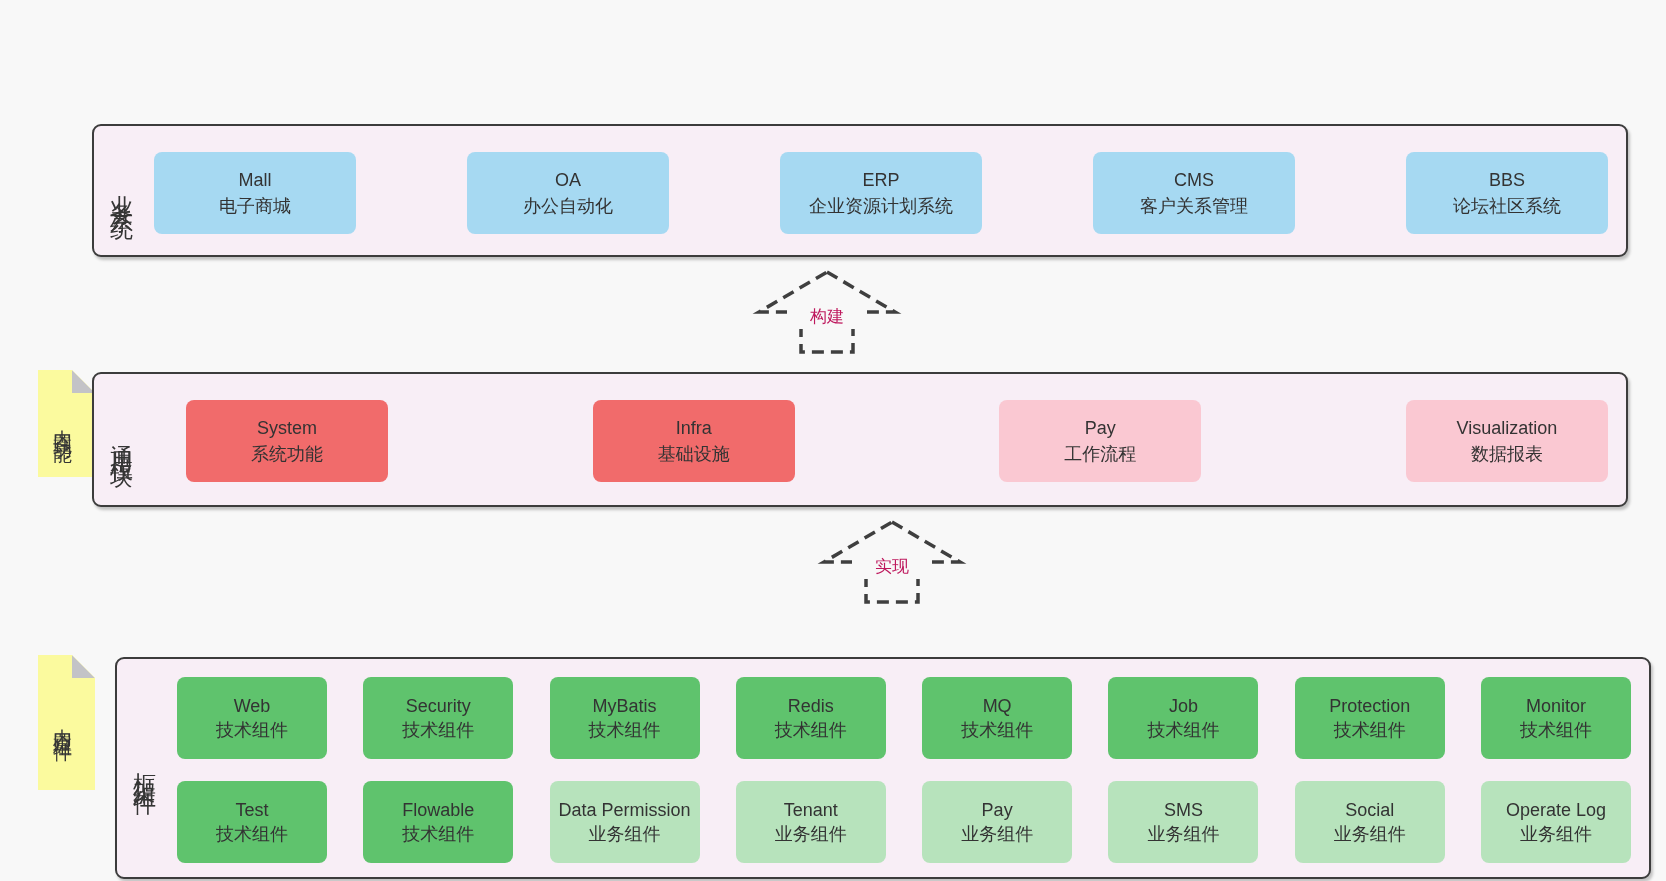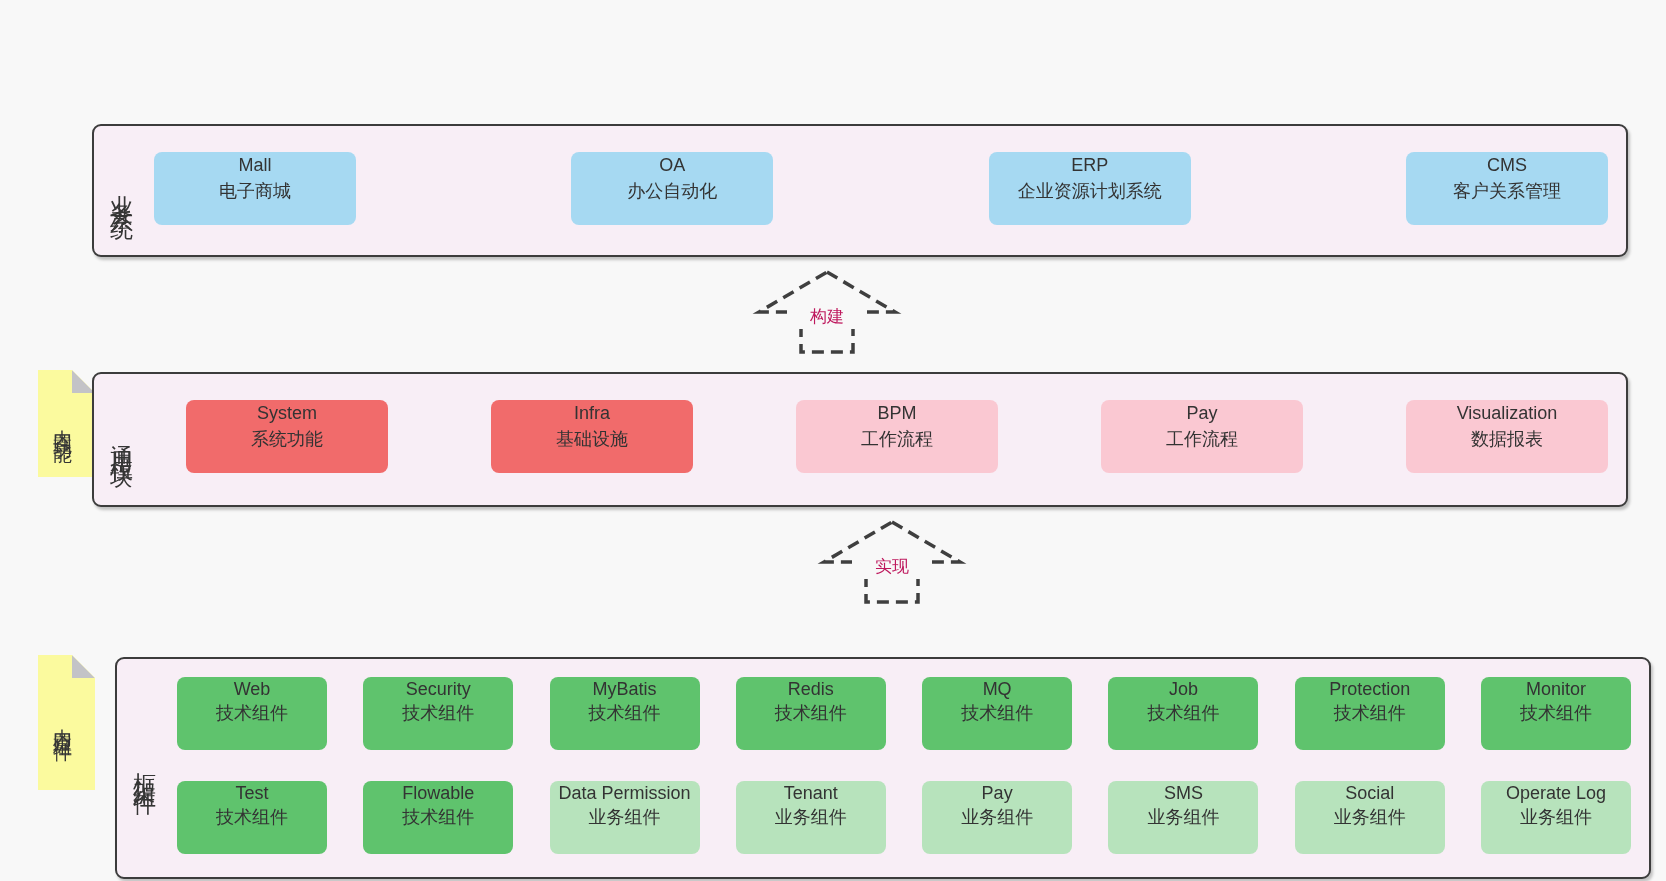--- a/index.html
+++ b/index.html
@@ -13,21 +13,21 @@
   .stage{position:relative;width:1666px;height:881px;background:var(--page-bg);overflow:hidden;}
 
   .band{position:absolute;left:92px;width:1536px;background:var(--panel-bg);
         border:2px solid var(--panel-border);border-radius:9px;box-sizing:border-box;
         box-shadow:2px 3px 3px rgba(0,0,0,0.22);z-index:2;}
   .band-label{position:absolute;left:13px;top:50%;transform:translateY(-50%);
         writing-mode:vertical-rl;text-orientation:upright;letter-spacing:7px;
         font-size:23px;color:#353535;white-space:nowrap;}
   .row{position:absolute;left:60px;right:18px;display:flex;justify-content:space-between;}
 
-  .bx{height:73px;border-radius:8px;display:flex;flex-direction:column;justify-content:flex-start;
+  .bx{height:82px;border-radius:8px;display:flex;flex-direction:column;justify-content:center;
       align-items:center;text-align:center;font-size:18px;line-height:26px;color:#333;}
   .w6 .bx{width:202px;}
   .w8 .bx{width:150px;line-height:24px;}
   .blue{background:var(--box-blue);}
   .red{background:var(--box-red);}
   .pink{background:var(--box-pink);}
   .green{background:var(--box-green);}
   .green-light{background:var(--box-green-light);}
 
   .sticky{position:absolute;left:38px;width:57px;background:var(--sticky);z-index:1;
@@ -69,42 +69,42 @@
         <div>办公自动化</div>
       </div>
       <div class="bx blue">
         <div>ERP</div>
         <div>企业资源计划系统</div>
       </div>
       <div class="bx blue">
         <div>CMS</div>
         <div>客户关系管理</div>
       </div>
+      <div class="bx blue">
+        <div>BBS</div>
+        <div>论坛社区系统</div>
+      </div>
     </div>
   </section>
 
   <svg class="arrow" style="left:752px;top:268px;" viewBox="0 0 150 88">
     <polygon points="75,4 143,44 101,44 101,84 49,84 49,44 7,44"></polygon>
   </svg>
   <div class="arrow-label" style="left:787px;top:304px;">构建</div>
 
   <section class="band" style="top:372px;height:135px;">
     <div class="band-label">通用模块</div>
     <div class="row w6" style="top:26px;padding-left:32px;">
       <div class="bx red">
         <div>System</div>
         <div>系统功能</div>
       </div>
       <div class="bx red">
         <div>Infra</div>
         <div>基础设施</div>
-      </div>
-      <div class="bx pink">
-        <div>BPM</div>
-        <div>工作流程</div>
       </div>
       <div class="bx pink">
         <div>Pay</div>
         <div>工作流程</div>
       </div>
       <div class="bx pink">
         <div>Visualization</div>
         <div>数据报表</div>
       </div>
     </div>

